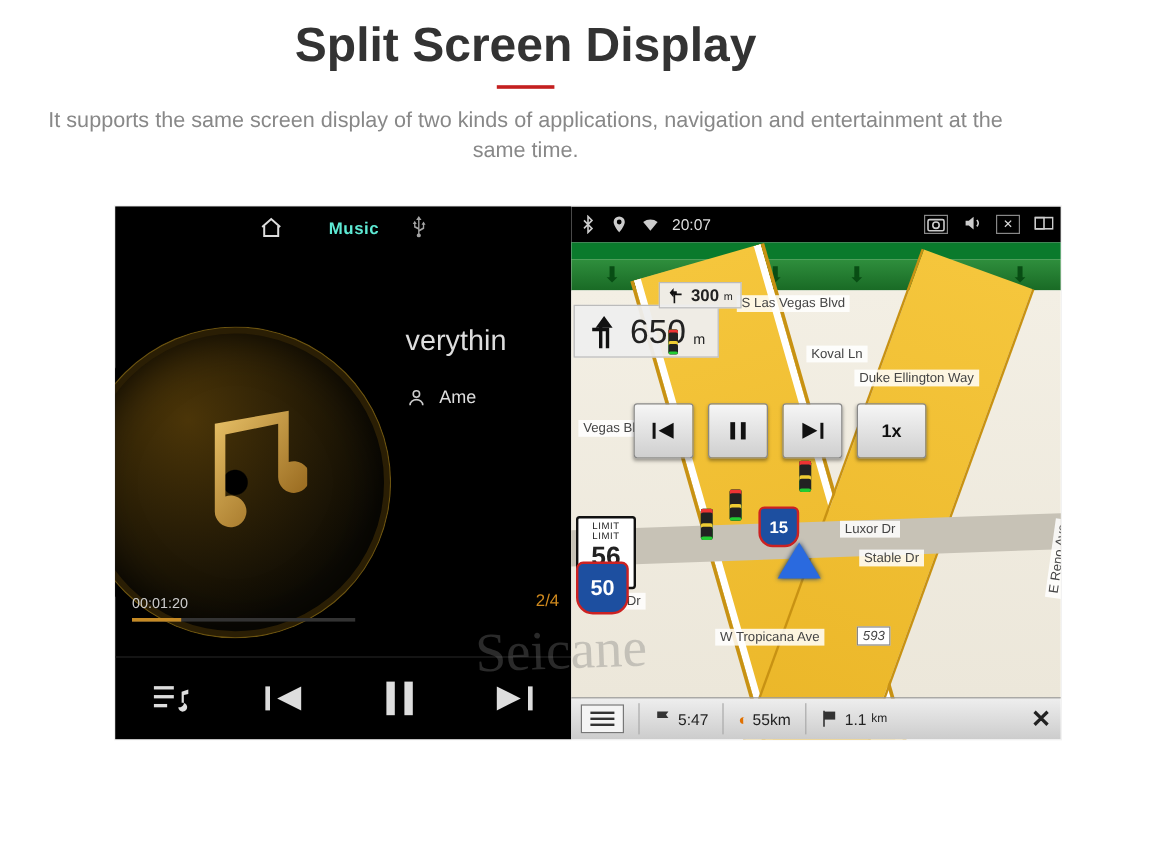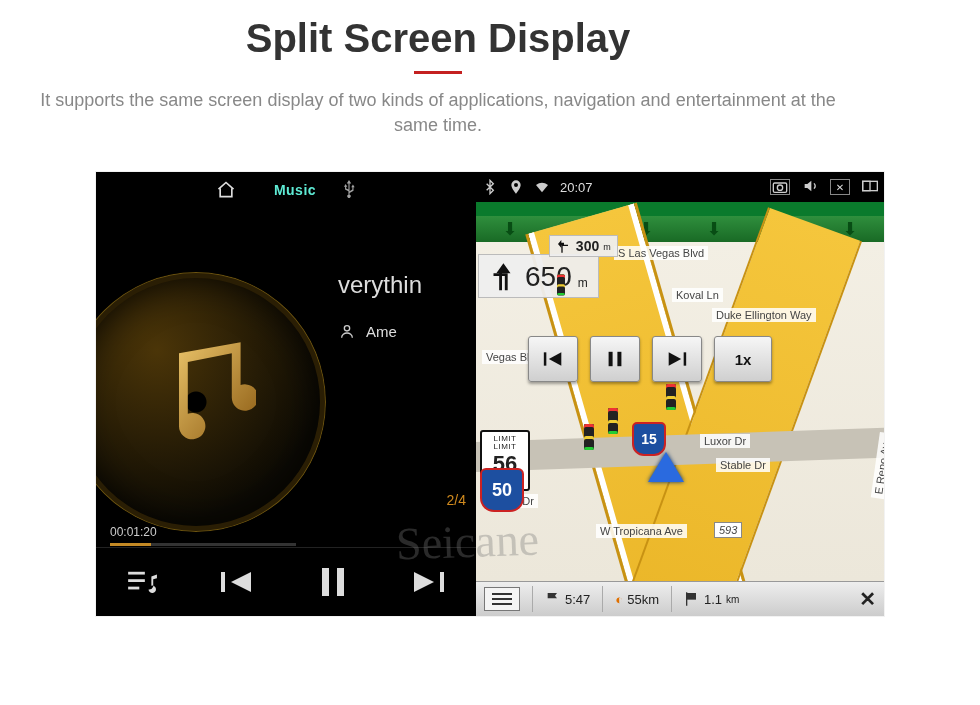--- a/index.html
+++ b/index.html
@@ -104,21 +104,21 @@
   .music .meta .row{
     display:flex; align-items:center; gap:10px; height:46px;
   }
   .music .meta .row .ico{ width:18px; display:flex; justify-content:center; }
   .music .meta .song-title{ font-size:24px; font-weight:400; }
 
   .music .counter{
     position:absolute; right:10px; bottom:108px; color:#d08a1e; font-size:14px;
   }
   .music .timebar{
-    position:absolute; left:14px; right:180px; bottom:76px; height:18px;
+    position:absolute; left:14px; right:180px; bottom:104px; height:18px;
   }
   .music .timebar .elapsed{ font-size:12px; color:#ccc; }
   .music .timebar .bar{
     height:3px; background:#333; margin-top:3px; position:relative;
   }
   .music .timebar .bar::before{
     content:""; position:absolute; left:0; top:0; bottom:0;
     width:22%; background:#c58a25;
   }
 

